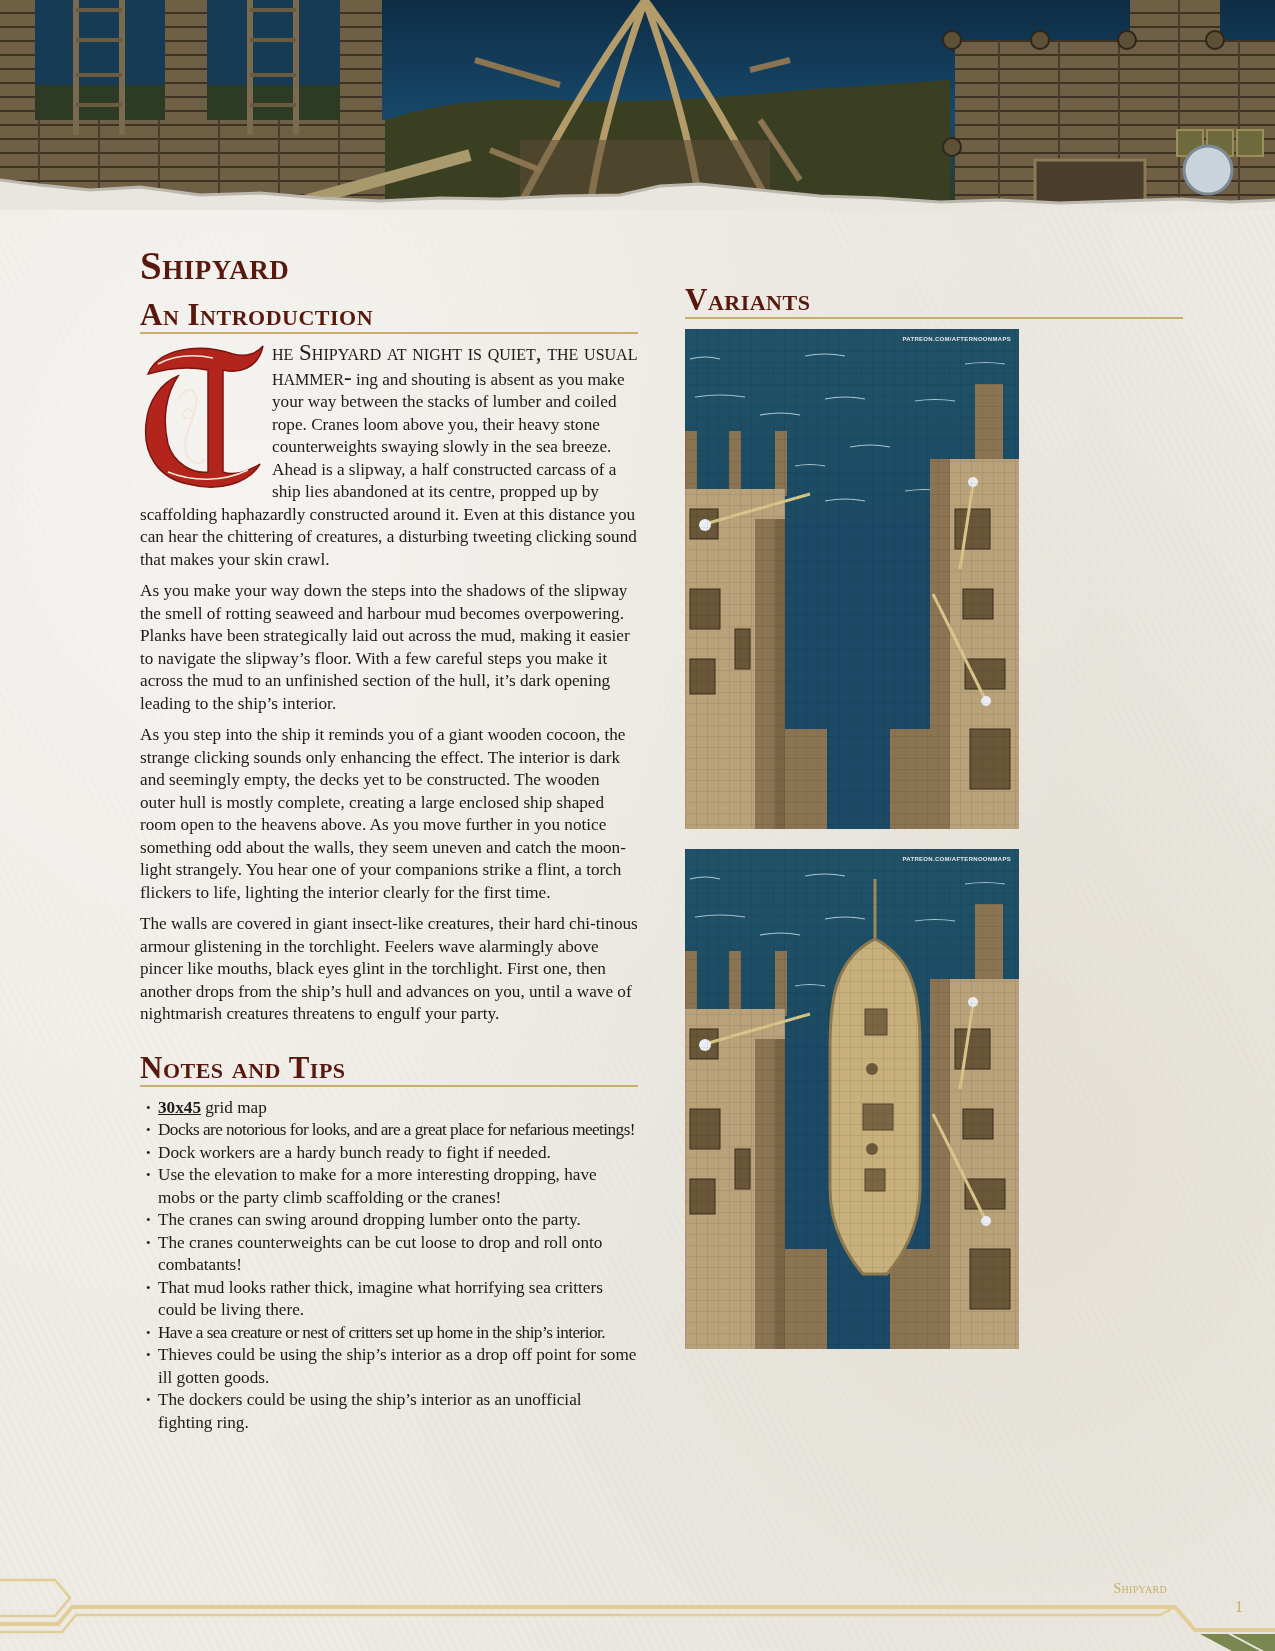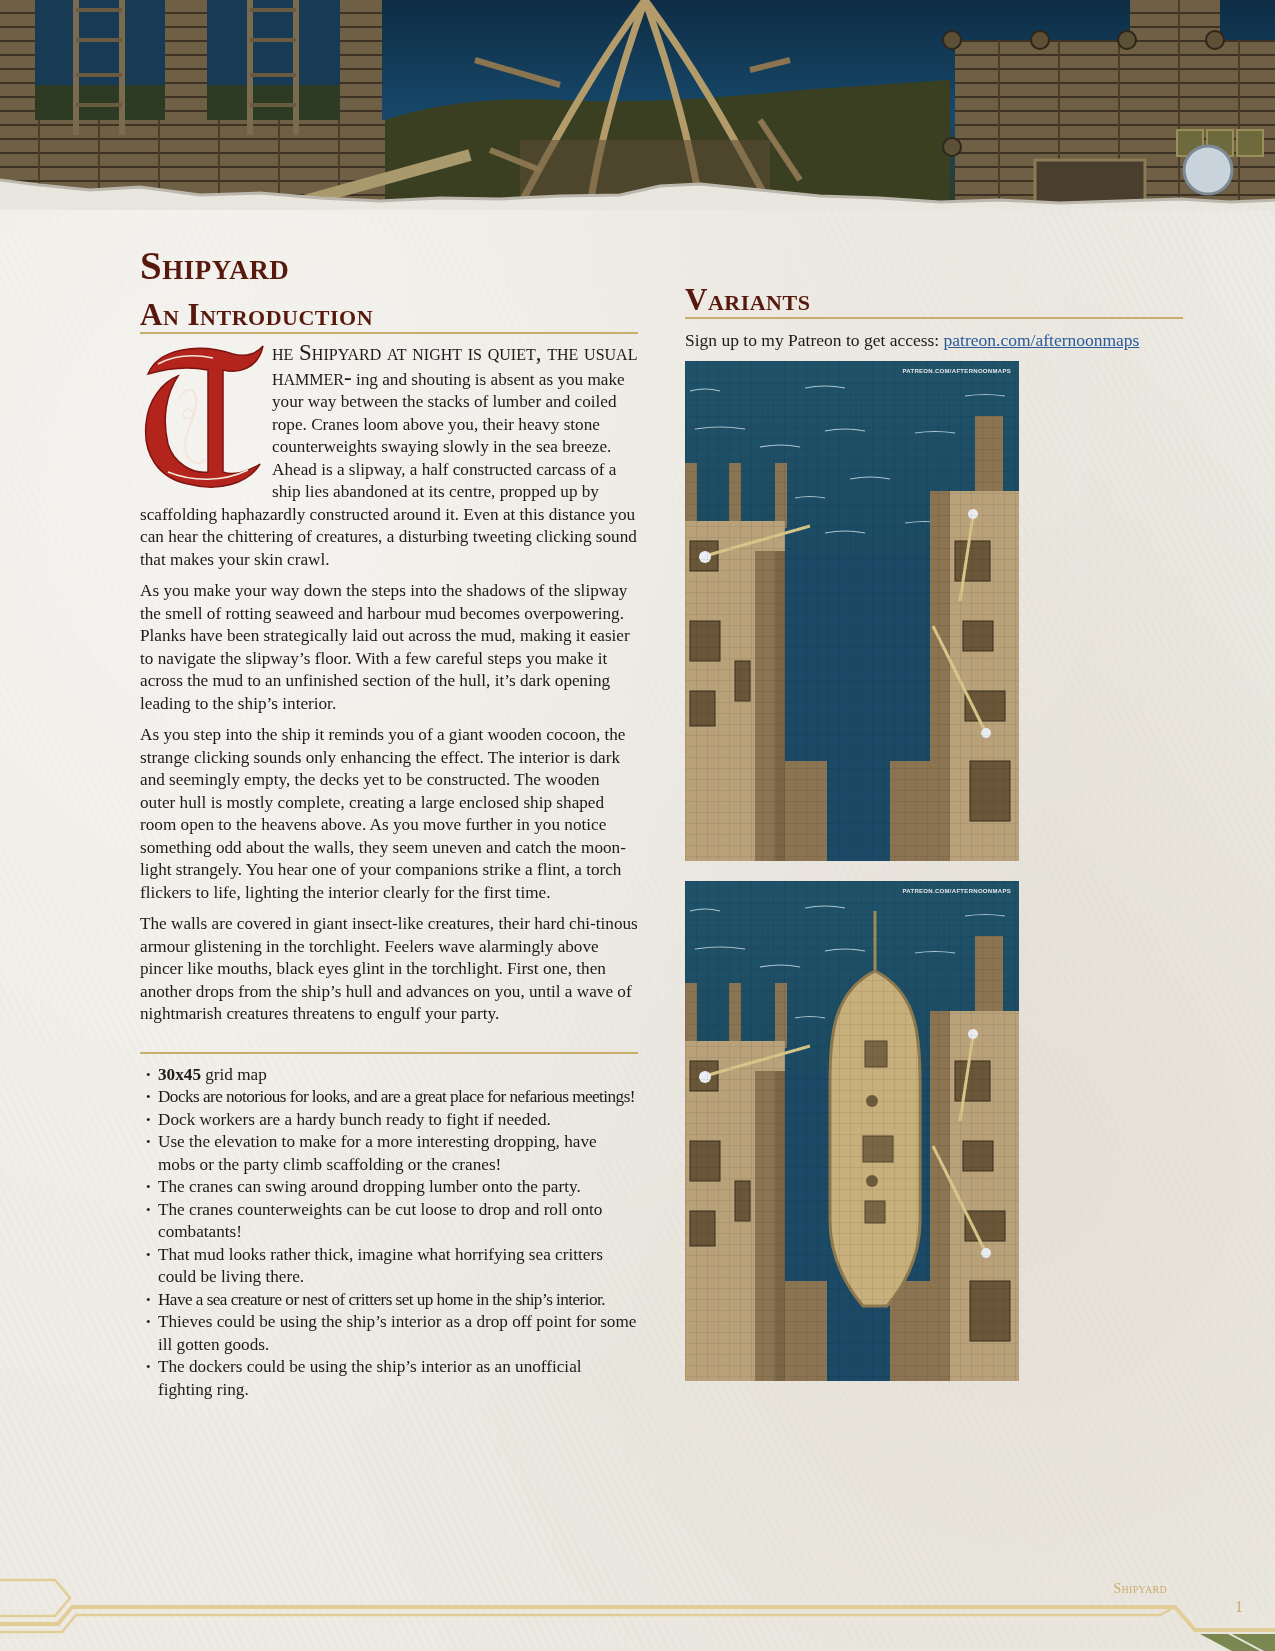--- a/index.html
+++ b/index.html
@@ -47,21 +47,21 @@
 
   .notes-head { margin-top: 26px; }
   .notes-list { list-style: none; margin: 10px 0 0 0; padding: 0 0 0 8px; }
   .notes-list li {
     position: relative; padding-left: 10px; font-size: 17.2px; line-height: 22.5px;
   }
   .notes-list li::before {
     content: "•"; position: absolute; left: -2px; top: 0; font-size: 13px;
   }
   .notes-list li.tight { letter-spacing: -0.55px; }
-  .notes-list b { font-weight: bold; }
+  .notes-list b { font-weight: bold; text-decoration: underline; }
 
   .variants-head { margin-top: 4px; }
   .patreon-line { font-size: 17.5px; margin-top: 10px; line-height: 22px; }
   .patreon-line a { color: #2a5a9c; text-decoration: underline; }
 
   .map {
     position: relative; width: 334px; height: 500px; margin-top: 10px; overflow: hidden;
     background: #1c4a66;
   }
   .map + .map { margin-top: 20px; }
@@ -191,43 +191,41 @@
       </svg>
     </span>
     <span class="first-line">he Shipyard at night is quiet, the usual hammer-</span>
     <span>ing and shouting is absent as you make your way between the stacks of lumber and coiled rope. Cranes loom above you, their heavy stone counterweights swaying slowly in the sea breeze. Ahead is a slipway, a half constructed carcass of a ship lies abandoned at its centre, propped up by scaffolding haphazardly constructed around it. Even at this distance you can hear the chittering of creatures, a disturbing tweeting clicking sound that makes your skin crawl.</span>
   </p>
   <p class="para">As you make your way down the steps into the shadows of the slipway the smell of rotting seaweed and harbour mud becomes overpowering. Planks have been strategically laid out across the mud, making it easier to navigate the slipway’s floor. With a few careful steps you make it across the mud to an unfinished section of the hull, it’s dark opening leading to the ship’s interior.</p>
   <p class="para">As you step into the ship it reminds you of a giant wooden cocoon, the strange clicking sounds only enhancing the effect. The interior is dark and seemingly empty, the decks yet to be constructed. The wooden outer hull is mostly complete, creating a large enclosed ship shaped room open to the heavens above. As you move further in you notice something odd about the walls, they seem uneven and catch the moon-light strangely. You hear one of your companions strike a flint, a torch flickers to life, lighting the interior clearly for the first time.</p>
   <p class="para">The walls are covered in giant insect-like creatures, their hard chi-tinous armour glistening in the torchlight. Feelers wave alarmingly above pincer like mouths, black eyes glint in the torchlight. First one, then another drops from the ship’s hull and advances on you, until a wave of nightmarish creatures threatens to engulf your party.</p>
 
   <div class="notes-head">
+    <h2 class="h2">Notes and Tips</h2>
     <div class="h2-rule"></div>
   </div>
   <ul class="notes-list">
     <li><b>30x45</b><span> grid map</span></li>
     <li class="tight">Docks are notorious for looks, and are a great place for nefarious meetings!</li>
     <li>Dock workers are a hardy bunch ready to fight if needed.</li>
     <li>Use the elevation to make for a more interesting dropping, have mobs or the party climb scaffolding or the cranes!</li>
     <li>The cranes can swing around dropping lumber onto the party.</li>
     <li>The cranes counterweights can be cut loose to drop and roll onto combatants!</li>
     <li>That mud looks rather thick, imagine what horrifying sea critters could be living there.</li>
     <li class="tight">Have a sea creature or nest of critters set up home in the ship’s interior.</li>
     <li>Thieves could be using the ship’s interior as a drop off point for some ill gotten goods.</li>
     <li>The dockers could be using the ship’s interior as an unofficial fighting ring.</li>
   </ul>
 </div>
 
 <div class="col-right">
   <div class="variants-head">
     <h2 class="h2">Variants</h2>
     <div class="h2-rule"></div>
-  </div>
-  <div class="patreon-line">
-    <span>Sign up to my Patreon to get access: </span><a>patreon.com/afternoonmaps</a>
   </div>
 
   <div class="map">
     <svg width="334" height="500" viewBox="0 0 334 500">
       <defs>
         <pattern id="grid1" width="11" height="11" patternUnits="userSpaceOnUse">
           <path d="M11 0 L0 0 0 11" fill="none" stroke="rgba(0,0,0,0.22)" stroke-width="0.6"></path>
         </pattern>
         <linearGradient id="sea1" x1="0" y1="0" x2="0" y2="1">
           <stop offset="0" stop-color="#1f5268"></stop>

